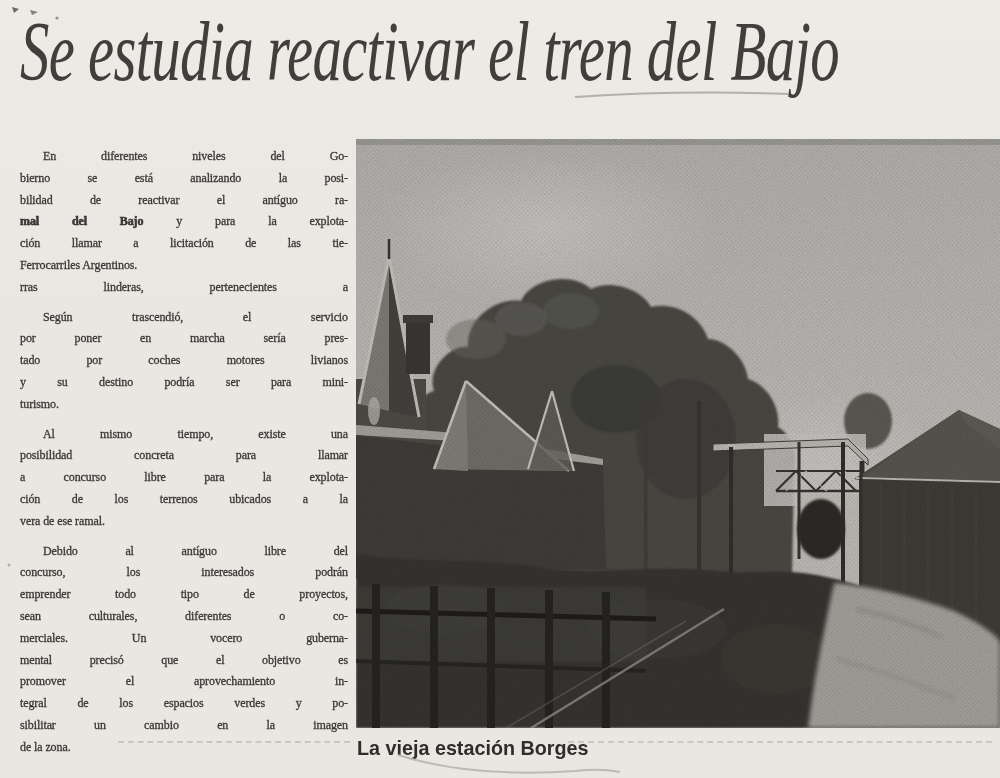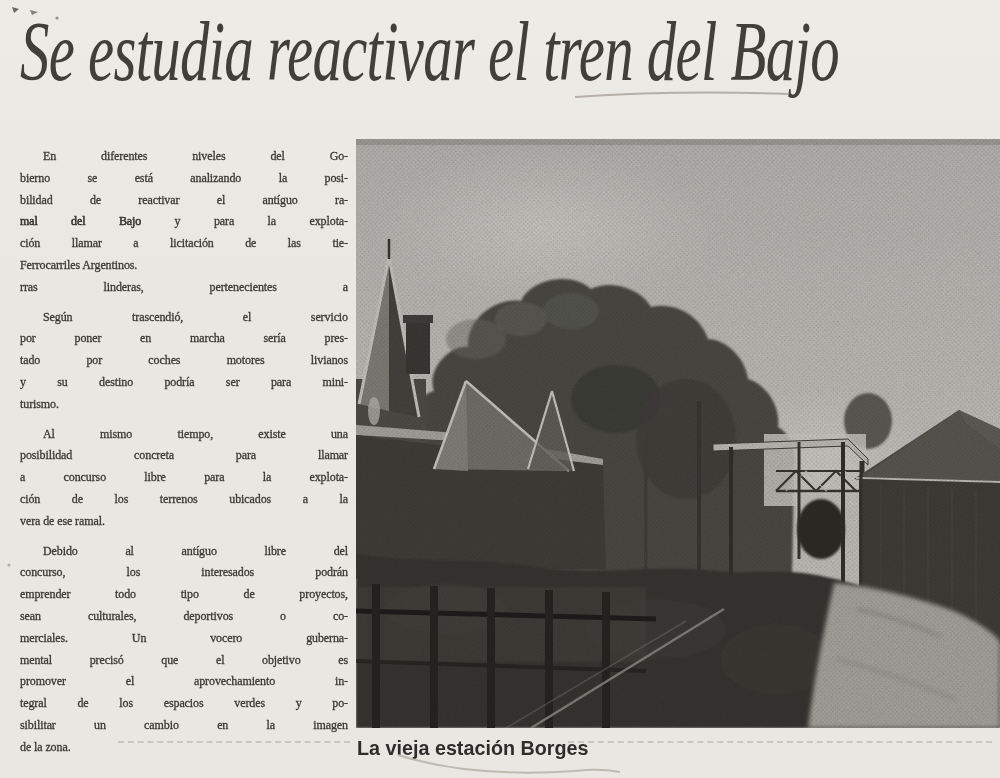--- a/index.html
+++ b/index.html
@@ -25,21 +25,21 @@
   .column {
     position:absolute; left:20px; top:146px; width:328px;
     font-size:12px; line-height:21.8px; color:#3a3936;
     letter-spacing:-0.1px;
     -webkit-text-stroke:0.3px #3a3936;
   }
   .para { margin:0 0 8px 0; }
   .line { text-align:justify; text-align-last:justify; }
   .line.last { text-align-last:left; }
   .line.first { text-indent:23px; }
-  .line b { font-weight:400; -webkit-text-stroke:0.55px #33322f; }
+  .line b { font-weight:700; -webkit-text-stroke:0.55px #33322f; }
   
   .photo {
     position:absolute; left:356px; top:139px; width:644px; height:589px;
   }
   .photo svg { display:block; width:644px; height:589px; }
   
   .caption {
     position:absolute; left:357px; top:736px; margin:0;
     font-family:"Liberation Sans", sans-serif;
     font-weight:700; font-size:21px; color:#2e2d2b;
@@ -80,21 +80,21 @@
         <div class="line first">Al mismo tiempo, existe una</div>
         <div class="line">posibilidad concreta para llamar</div>
         <div class="line">a concurso libre para la explota-</div>
         <div class="line">ción de los terrenos ubicados a la</div>
         <div class="line last">vera de ese ramal.</div>
       </div>
       <div class="para">
         <div class="line first">Debido al antíguo libre del</div>
         <div class="line">concurso, los interesados podrán</div>
         <div class="line">emprender todo tipo de proyectos,</div>
-        <div class="line">sean culturales, deportivos o co-</div>
+        <div class="line">sean culturales, diferentes o co-</div>
         <div class="line">merciales. Un vocero guberna-</div>
         <div class="line">mental precisó que el objetivo es</div>
         <div class="line">promover el aprovechamiento in-</div>
         <div class="line">tegral de los espacios verdes y po-</div>
         <div class="line">sibilitar un cambio en la imagen</div>
         <div class="line last">de la zona.</div>
       </div>
     </div>
 
   <div class="photo">

